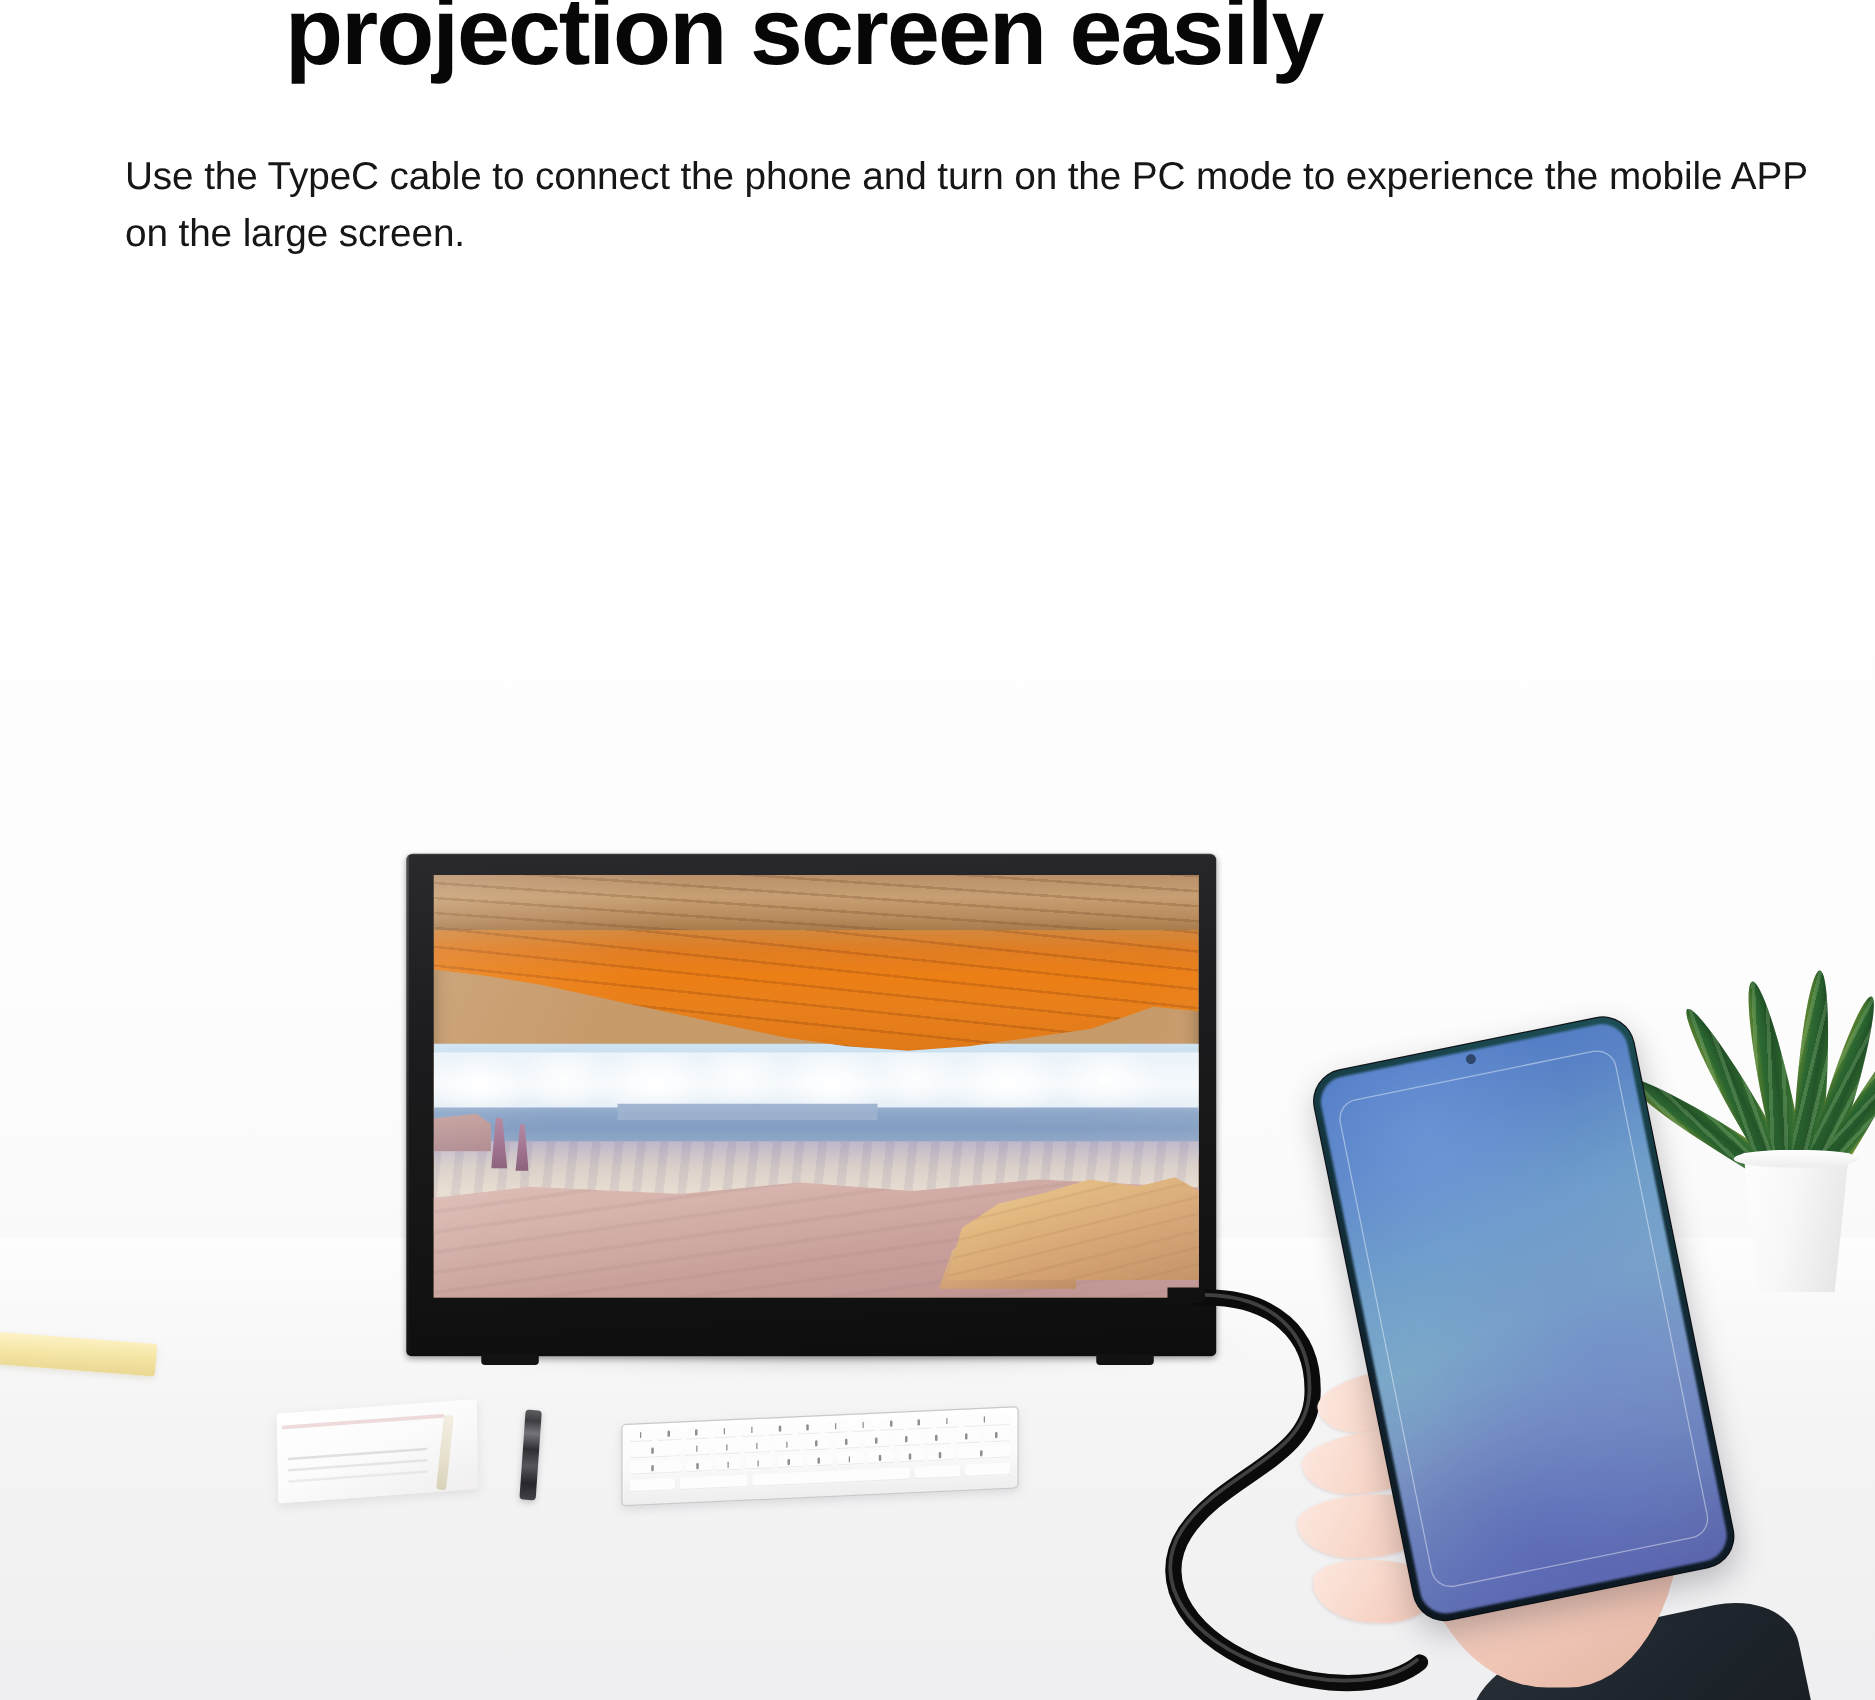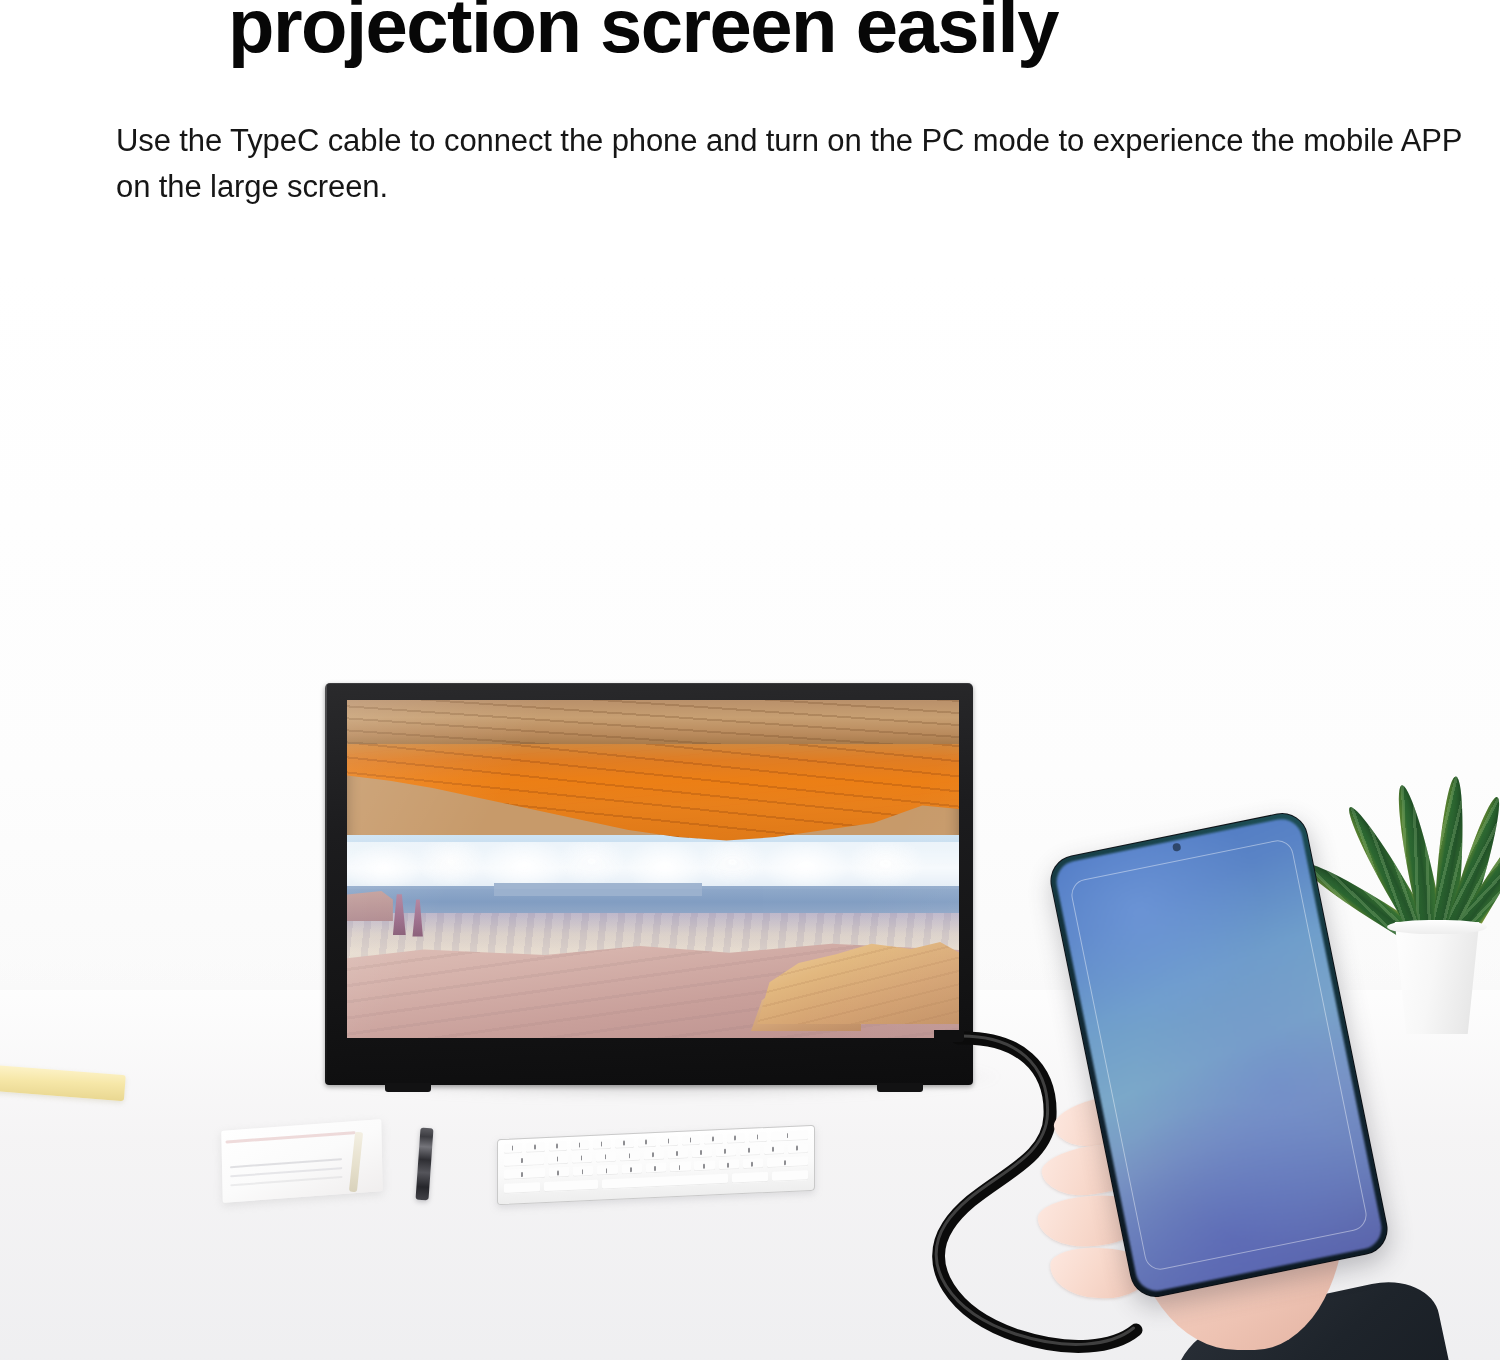--- a/index.html
+++ b/index.html
@@ -19,21 +19,21 @@
     font-family:"Liberation Sans", sans-serif;
     font-size:76px;
     font-weight:700;
     letter-spacing:-1.5px;
     color:#070707;
     line-height:1.05;
     white-space:nowrap;
   }
   .subcopy{
     position:absolute;
-    left:116px;
+    left:100px;
     top:118px;
     width:1356px;
     font-size:31px;
     font-weight:400;
     color:#161616;
     line-height:1.48;
     letter-spacing:-0.1px;
   }
 
   

